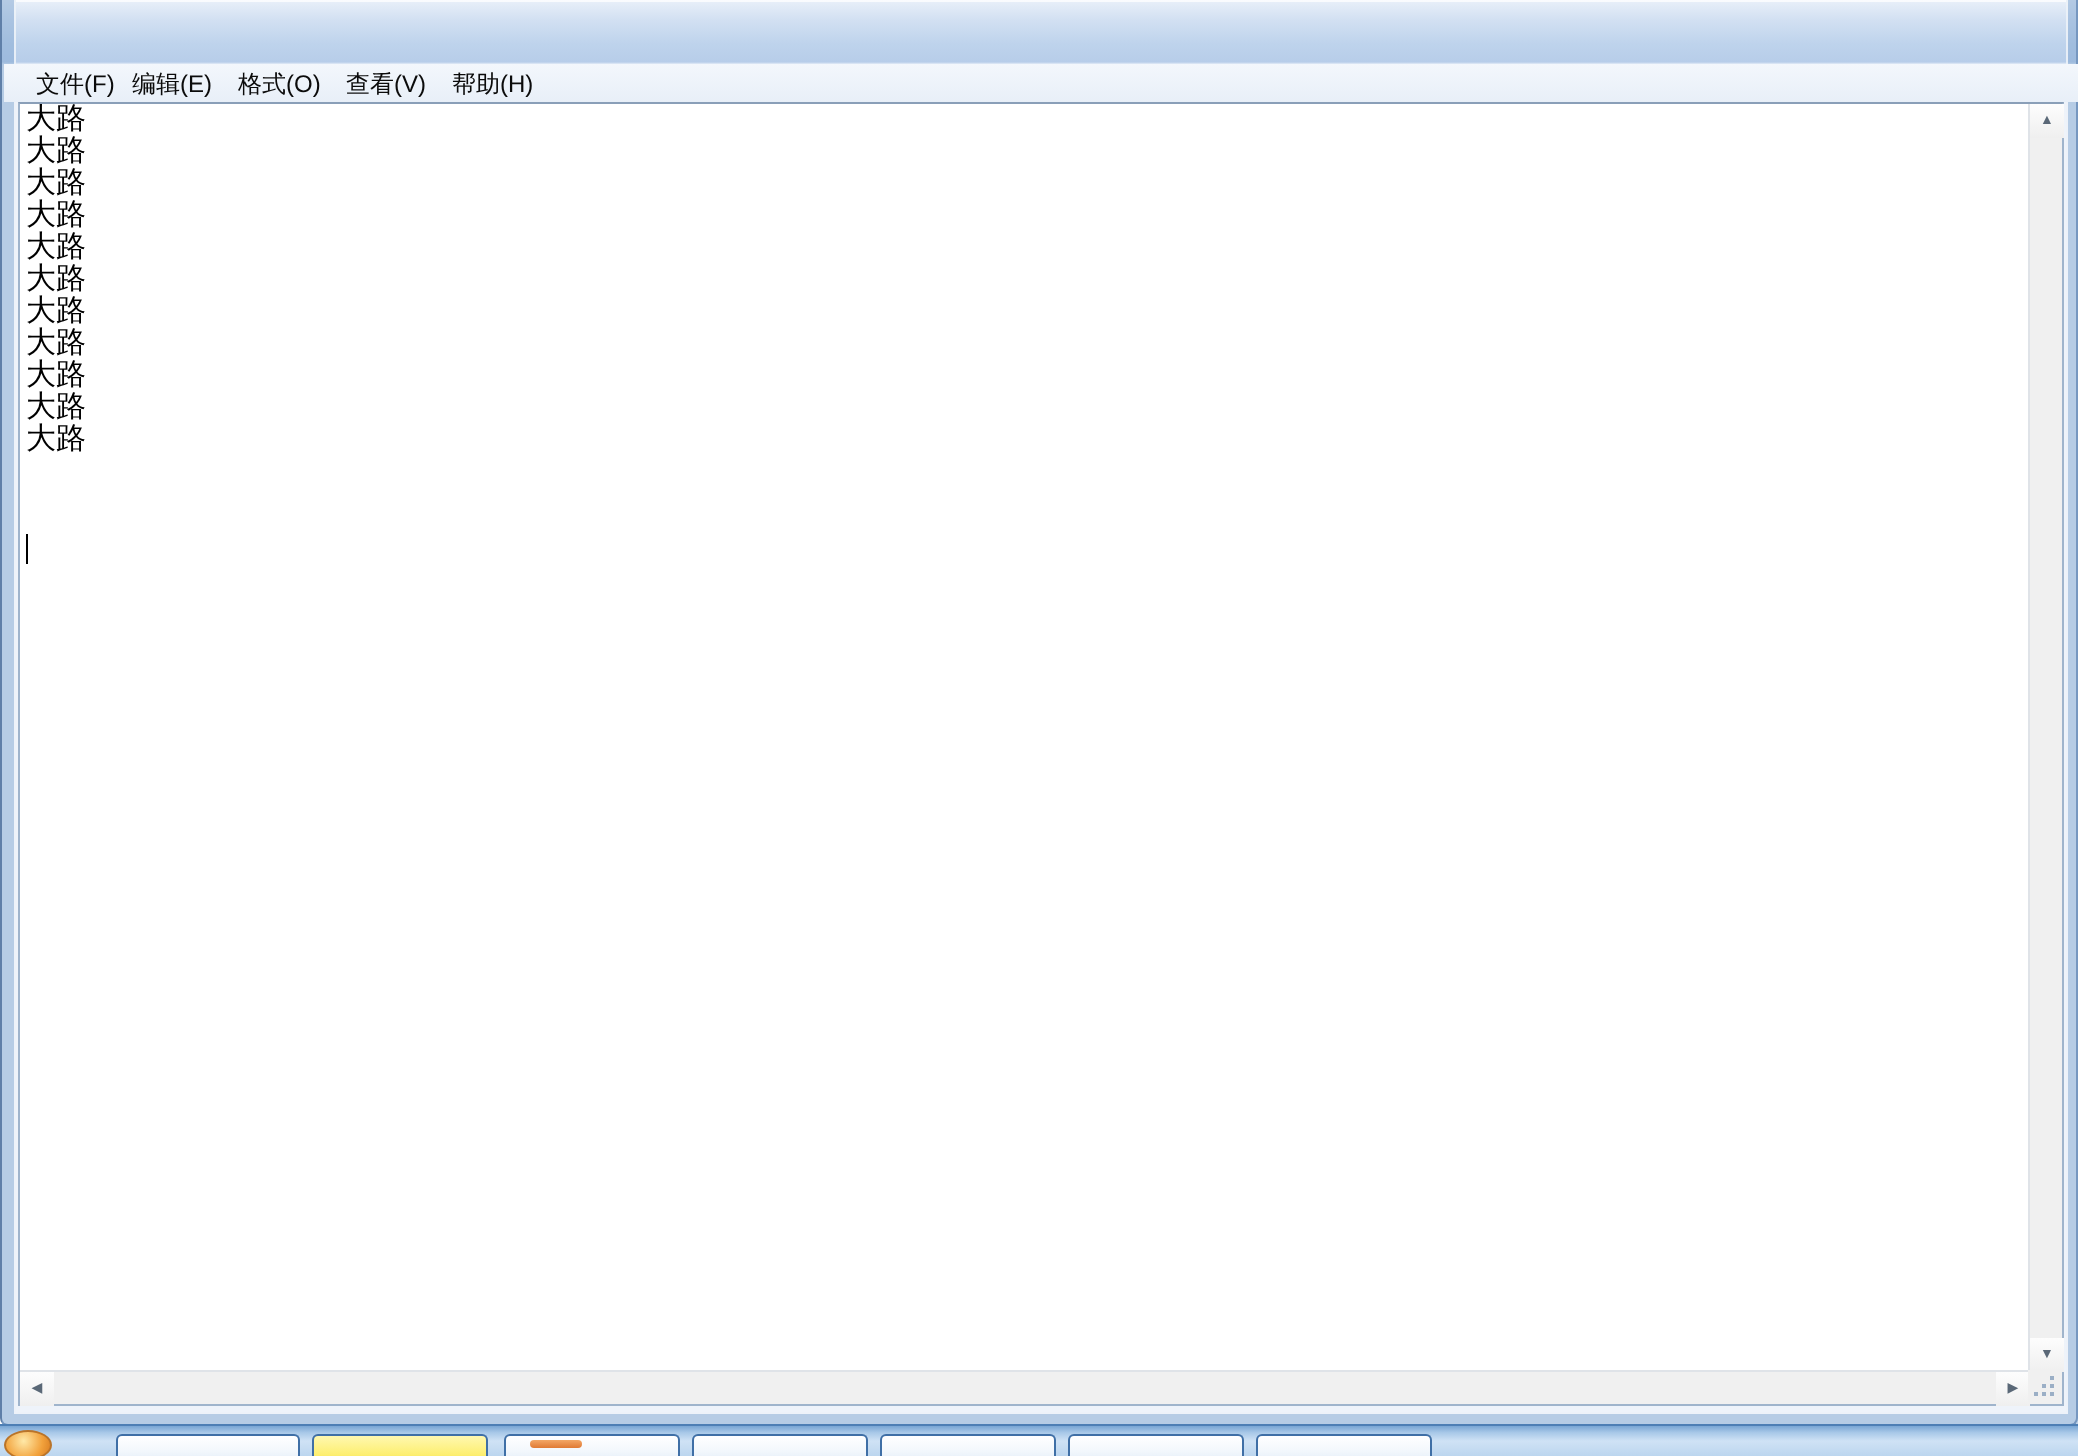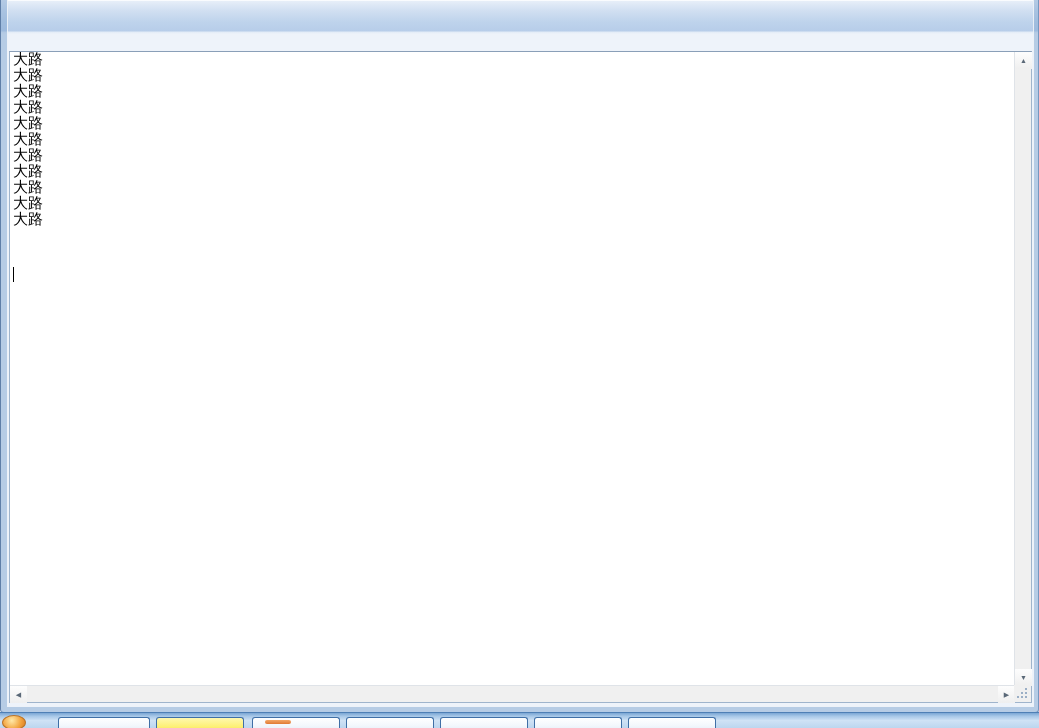--- a/index.html
+++ b/index.html
@@ -256,20 +256,27 @@
 </head>
 <body>
 
 <div id="desktop">
 
   <div id="window">
     <div id="frame-glow"></div>
     <div id="frame-inner-hi"></div>
 
 
+    <div id="menubar">
+      <div class="menu-item" style="left:12px">文件(F)</div>
+      <div class="menu-item" style="left:60px">编辑(E)</div>
+      <div class="menu-item" style="left:113px">格式(O)</div>
+      <div class="menu-item" style="left:167px">查看(V)</div>
+      <div class="menu-item" style="left:220px">帮助(H)</div>
+    </div>
 
     <div id="client">
 
       <div id="textarea">
         <div id="text-content">大路
 大路
 大路
 大路
 大路
 大路

